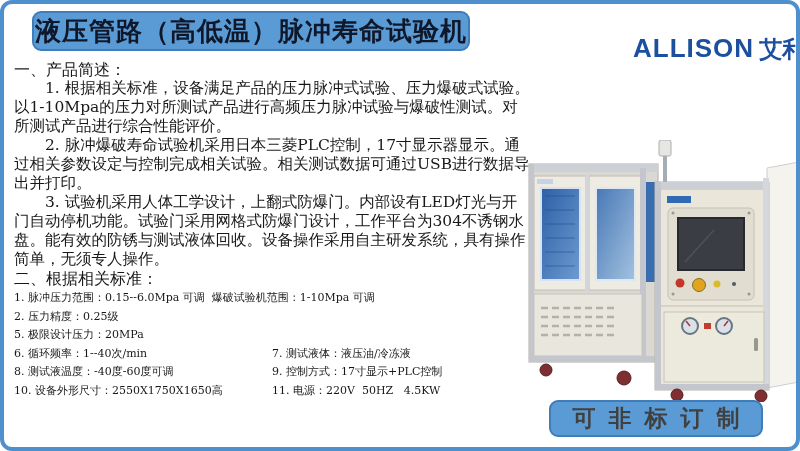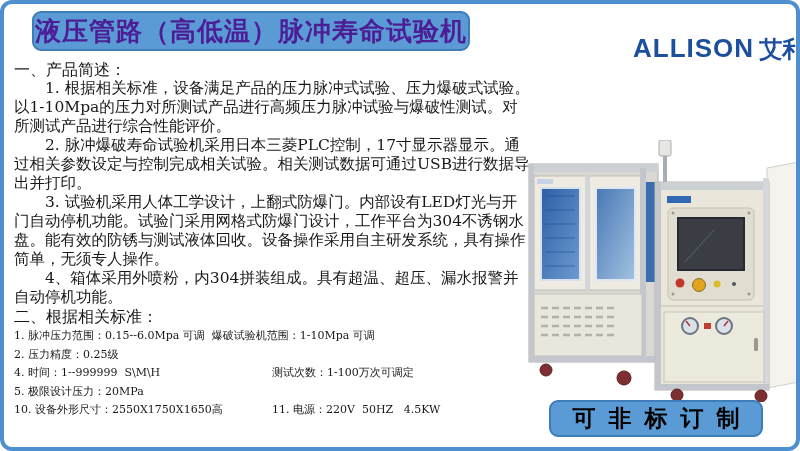--- a/index.html
+++ b/index.html
@@ -7,21 +7,21 @@
     position:relative; width:800px; height:451px; box-sizing:border-box;
     background:#ffffff; border:4px solid #4e90ce; border-radius:12px;
     overflow:hidden; font-family:"DejaVu Serif", serif; color:#181818;
   }
   .title-banner {
     position:absolute; left:28px; top:7px; width:438px; height:40px;
     background:#5b9bd5; border:2px solid #3f7cba; border-radius:9px;
     display:flex; align-items:center; justify-content:center; box-sizing:border-box;
   }
   .title-banner span {
-    font-size:26px; font-weight:bold; color:#4c1d95; letter-spacing:1px; white-space:nowrap;
+    font-size:26px; font-weight:bold; color:#0f172a; letter-spacing:1px; white-space:nowrap;
   }
   .logo {
     position:absolute; top:29px; left:597px; color:#1c4f9e; white-space:nowrap;
   }
   .logo-latin { font-family:"Liberation Sans", sans-serif; font-weight:800; font-size:26px; letter-spacing:1px;margin-left:32px; }
   .logo-cjk   { font-family:Liberation Serif, serif;   font-weight:bold; font-size:23px; }
   .logo-reg   { font-size:11px; position:relative; top:-12px; font-family:"DejaVu Sans", sans-serif; }
   .content { position:absolute; left:10px; top:56px; width:517px; }
   .sec-heading { font-weight:normal; font-size:16px; line-height:19px; }
   .para { margin:0; font-size:15.5px; line-height:19px; text-indent:2em; }
@@ -29,21 +29,21 @@
   .spec-row { display:flex; font-size:11px; line-height:18.5px; white-space:pre; }
   .spec-left { flex:0 0 258px; }
   .spec-right { flex:1; }
   .photo { position:absolute; left:523px; top:136px; width:275px; height:262px; }
   .customize-banner {
     position:absolute; left:545px; top:396px; width:214px; height:37px;
     background:#5b9bd5; border:2px solid #3f7cba; border-radius:9px;
     display:flex; align-items:center; justify-content:center; box-sizing:border-box;
   }
   .customize-banner span {
-    font-size:23px; font-weight:bold; color:#000000; letter-spacing:13px; padding-left:13px; white-space:nowrap;
+    font-size:23px; font-weight:bold; color:#404040; letter-spacing:13px; padding-left:13px; white-space:nowrap;
   }
 </style>
 </head>
 <body>
 
 <div id="screen">
 
   <div class="title-banner">
     <span>液压管路（高低温）脉冲寿命试验机</span>
   </div>
@@ -51,27 +51,27 @@
   <div class="logo">
     <span class="logo-latin">ALLISON</span>
     <span class="logo-cjk">艾利讯</span><span class="logo-reg">®</span>
   </div>
 
   <div class="content">
     <div class="sec-heading">一、产品简述：</div>
     <p class="para">1. 根据相关标准，设备满足产品的压力脉冲式试验、压力爆破式试验。以1-10Mpa的压力对所测试产品进行高频压力脉冲试验与爆破性测试。对所测试产品进行综合性能评价。</p>
     <p class="para">2. 脉冲爆破寿命试验机采用日本三菱PLC控制，17寸显示器显示。通过相关参数设定与控制完成相关试验。相关测试数据可通过USB进行数据导出并打印。</p>
     <p class="para">3. 试验机采用人体工学设计，上翻式防爆门。内部设有LED灯光与开门自动停机功能。试验门采用网格式防爆门设计，工作平台为304不诱钢水盘。能有效的防锈与测试液体回收。设备操作采用自主研发系统，具有操作简单，无须专人操作。</p>
-    <p class="para">4、箱体采用外喷粉，内304拼装组成。具有超温、超压、漏水报警并自动停机功能。</p>
     <div class="sec-heading">二、根据相关标准：</div>
     <div class="spec-rows">
       <div class="spec-row"><span class="spec-left">1. 脉冲压力范围：0.15--6.0Mpa 可调  爆破试验机范围：1-10Mpa 可调</span><span class="spec-right"></span></div>
       <div class="spec-row"><span class="spec-left">2. 压力精度：0.25级</span></div>
-      <div class="spec-row"><span class="spec-left">4. 时间：1--999999  S\M\H</span><span class="spec-right">测试次数：1-100万次可调定</span></div>
       <div class="spec-row"><span class="spec-left">5. 极限设计压力：20MPa</span><span class="spec-right"></span></div>
+      <div class="spec-row"><span class="spec-left">6. 循环频率：1--40次/min</span><span class="spec-right">7. 测试液体：液压油/冷冻液</span></div>
+      <div class="spec-row"><span class="spec-left">8. 测试液温度：-40度-60度可调</span><span class="spec-right">9. 控制方式：17寸显示+PLC控制</span></div>
       <div class="spec-row"><span class="spec-left">10. 设备外形尺寸：2550X1750X1650高</span><span class="spec-right">11. 电源：220V  50HZ   4.5KW</span></div>
     </div>
   </div>
 
   <div class="photo">
     <svg width="275" height="262" viewBox="0 0 275 262" xmlns="http://www.w3.org/2000/svg">
       <defs>
         <linearGradient id="winA" x1="0" y1="0" x2="1" y2="1">
           <stop offset="0" stop-color="#2d5fa6"></stop>
             <stop offset="1" stop-color="#6d9bd0"></stop>

